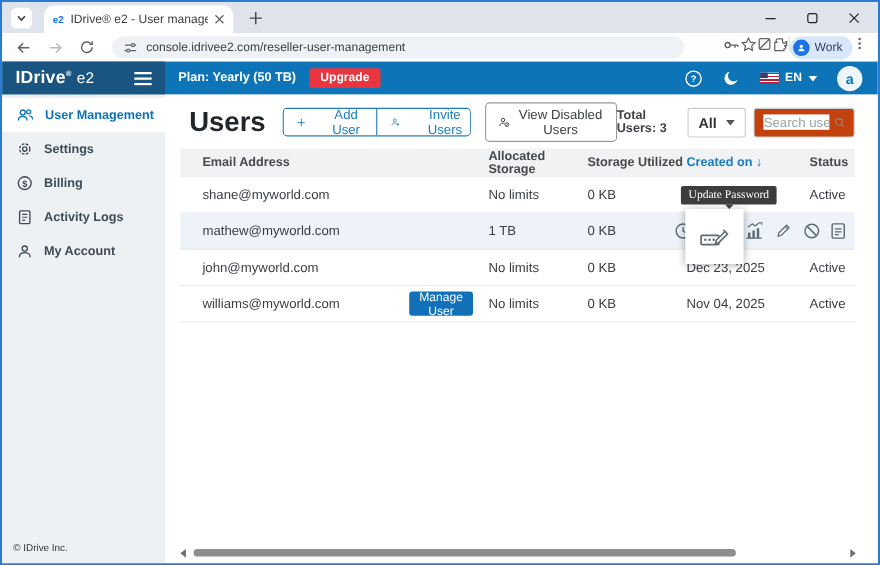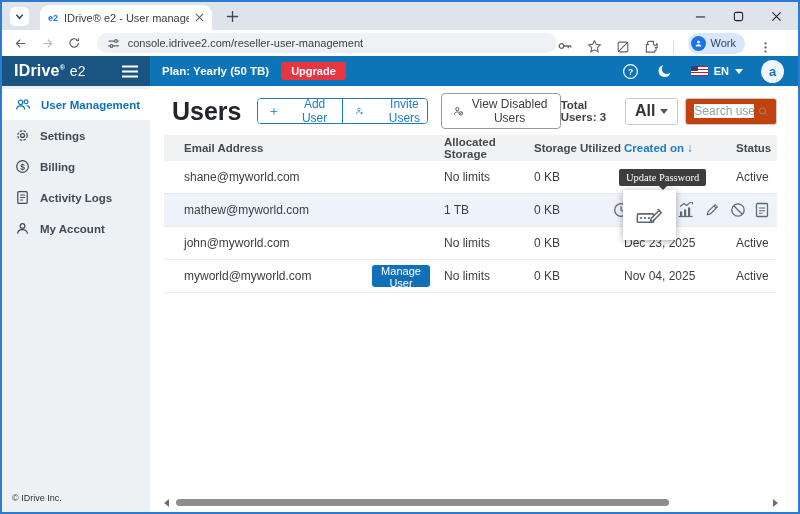--- a/index.html
+++ b/index.html
@@ -22,21 +22,21 @@
   .tab-close { color:#5f6368; }
   .newtab-btn { margin-left:14px; color:#44484c; }
   .win-controls { margin-left:auto; display:flex; align-items:center; gap:27px; padding-right:16px; color:#222; }
 
   
   .navbar { position:absolute; top:28px; left:0; right:0; height:26px; background:#fff; display:flex; align-items:center; padding-left:12px; }
   .nav-ico { margin-right:14px; color:#5f6368; }
   .nav-ico.disabled { color:#b9bdc2; }
   .url-pill { height:20px; width:520px; background:#eef1f6; border-radius:10px; display:flex; align-items:center; padding:0 10px; gap:8px; margin-left:2px; }
   .url-text { font-size:11px; color:#3c4043; white-space:nowrap; }
-  .nav-right { margin-left:auto; display:flex; align-items:flex-end; gap:14px; padding-right:26px; color:#5f6368; }
+  .nav-right { margin-left:auto; display:flex; align-items:flex-start; padding-right:10px; color:#5f6368; }
   .nav-sep { width:1px; height:14px; background:#dadce0; }
   .profile-pill { display:flex; align-items:center; gap:5px; background:#d8e7fb; border-radius:11px; height:21px; padding:2px 9px 2px 3px; }
   .profile-avatar { width:15px; height:15px; border-radius:50%; background:#1a73e8; display:flex; align-items:center; justify-content:center; }
   .profile-name { font-size:11px; color:#30445e; }
 
   
   .appheader { position:absolute; top:54px; left:0; right:0; height:30px; background:#0e74b8; display:flex; align-items:center; color:#fff; }
   .logo-block { width:148px; height:100%; background:#1a5480; display:flex; align-items:center; justify-content:space-between; padding:0 12px; flex:none; }
   .logo { font-size:16px; font-weight:700; letter-spacing:.2px; }
   .logo sup { font-size:7px; }
@@ -58,21 +58,21 @@
 
   
   .main { position:absolute; top:84px; left:148px; right:0; bottom:0; background:#fff; }
   .main-head { position:absolute; top:10px; left:22px; width:605px; height:30px; display:flex; align-items:center; }
   .page-title { font-size:25px; font-weight:700; color:#20262b; }
   .btn-group { display:flex; margin-left:15px; border:1px solid #2179be; border-radius:4px; overflow:hidden; height:26px; background:#fff; }
   .btn-blue { display:flex; align-items:center; gap:22px; padding:0 12px; color:#1b7cc0; font-size:12px; background:#fff; border:0; font-family:inherit; cursor:pointer; }
   .btn-blue + .btn-blue { border-left:1px solid #2179be; }
   .btn-gray { margin-left:13px; height:36px; border:1px solid #97999c; border-radius:4px; display:flex; align-items:center; gap:7px; padding:0 11px; color:#3c4043; font-size:12px; background:#fff; font-family:inherit; cursor:pointer; }
   .total-users { margin-left:auto; font-size:11.5px; font-weight:600; color:#3f4348; }
-  .filter-select { margin-left:10px; width:66px; height:27px; border:1px solid #c8ccd0; border-radius:3px; display:flex; align-items:center; justify-content:space-between; padding:0 9px; font-size:16px; font-weight:600; color:#333; cursor:pointer; background:#fff; }
+  .filter-select { margin-left:10px; width:66px; height:27px; border:1px solid #c8ccd0; border-radius:3px; display:flex; align-items:center; justify-content:space-between; padding:0 9px; font-size:13px; font-weight:600; color:#333; cursor:pointer; background:#fff; }
   .filter-caret { width:0; height:0; border-left:4px solid transparent; border-right:4px solid transparent; border-top:5px solid #555; }
   .search-box { margin-left:7px; width:120px; height:27px; border:1px solid #c8ccd0; border-radius:3px; display:flex; align-items:center; padding:0 8px; gap:4px; background:#c2410c; }
   .search-box input { border:0; outline:0; width:100%; font-size:12px; color:#333; font-family:inherit; }
   .search-box input::placeholder { color:#9aa0a6; }
 
   
   .table { position:absolute; top:49px; left:14px; width:613px; }
   .thead, .trow { display:grid; grid-template-columns:280px 90px 90px 112px 1fr; align-items:center; }
   .thead { height:26px; background:#f1f2f3; font-size:11.5px; font-weight:700; color:#464a4e; }
   .thead > span:first-child, .trow > span:first-child { padding-left:20px; }
@@ -340,21 +340,21 @@
 
     <div class="trow">
       <span>john@myworld.com</span>
       <span>No limits</span>
       <span>0 KB</span>
       <span>Dec 23, 2025</span>
       <span>Active</span>
     </div>
 
     <div class="trow">
-      <span>myworld@myworld.com</span>
+      <span>williams@myworld.com</span>
       <span>No limits</span>
       <span>0 KB</span>
       <span>Nov 04, 2025</span>
       <span>Active</span>
       <button class="manage-btn">Manage User</button>
     </div>
   </div>
 
   <div class="action-card">
     <svg width="27" height="24" viewBox="0 0 24 21">

